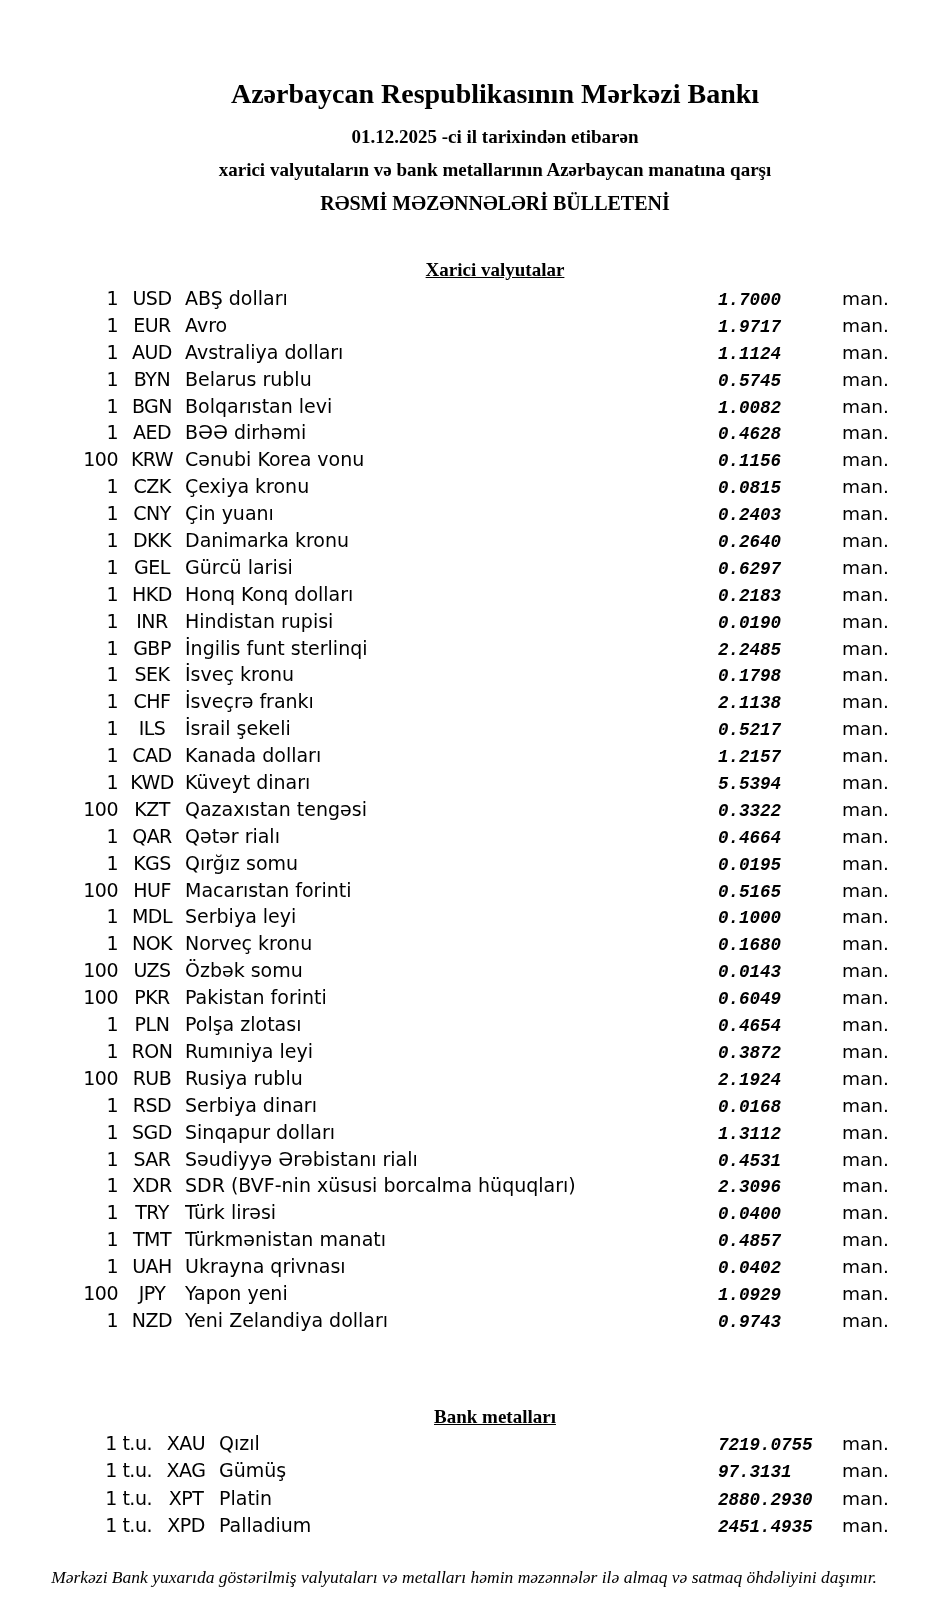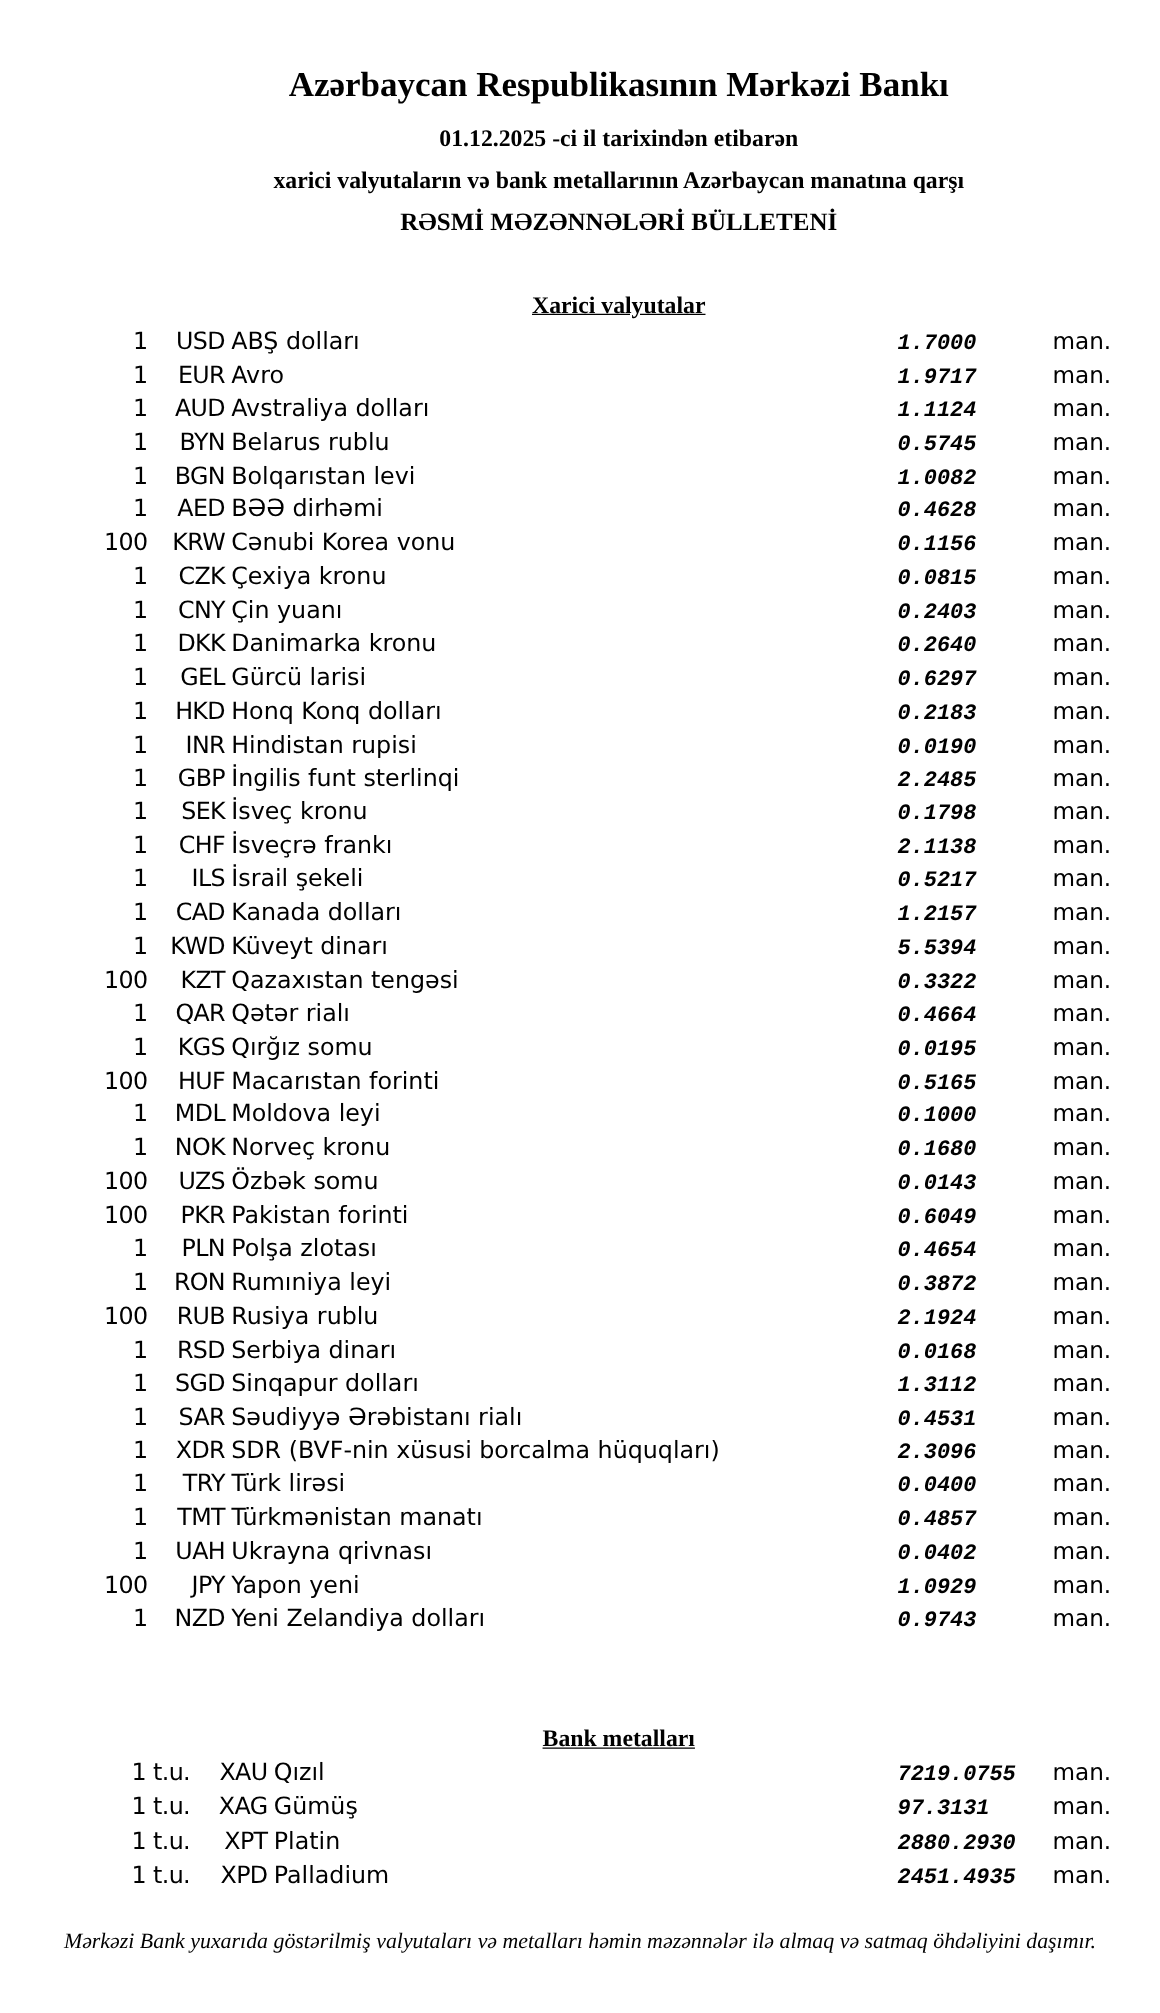--- a/index.html
+++ b/index.html
@@ -7,21 +7,21 @@
   body {
     width: 928px;
     height: 1610px;
     color: #000000;
     font-family: "DejaVu Sans", sans-serif;
     overflow: hidden;
   }
   .page { width: 928px; height: 1610px; background: #ffffff; }
 
   
-  .header { padding-top: 52px; padding-left: 62px; text-align: center; }
+  .header { padding-top: 77px; padding-left: 62px; text-align: center; }
   .bank-name {
     font-family: "Liberation Serif", serif;
     font-weight: bold;
     font-size: 28px;
     line-height: 34px;
   }
   .date-line {
     margin-top: 14px;
     font-family: "Liberation Serif", serif;
     font-weight: bold;
@@ -69,21 +69,21 @@
   .metals-table .row { height: 27.5px; line-height: 27.5px; }
   .qty {
     width: 58px;
     text-align: right;
     font-size: 19px;
     letter-spacing: -0.5px;
   }
   .code {
     width: 56px;
     margin-left: 6px;
-    text-align: right;
+    text-align: center;
     font-size: 19px;
     letter-spacing: -0.5px;
   }
   .name {
     flex: 1;
     margin-left: 5px;
     font-size: 19px;
     overflow: hidden;
   }
   .rate {
@@ -305,21 +305,21 @@
         <span class="qty">100</span>
         <span class="code">HUF</span>
         <span class="name">Macarıstan forinti</span>
         <span class="rate">0.5165</span>
         <span class="unit">man.</span>
       </div>
 
       <div class="row">
         <span class="qty">1</span>
         <span class="code">MDL</span>
-        <span class="name">Moldova leyi</span>
+        <span class="name">Serbiya leyi</span>
         <span class="rate">0.1000</span>
         <span class="unit">man.</span>
       </div>
 
       <div class="row">
         <span class="qty">1</span>
         <span class="code">NOK</span>
         <span class="name">Norveç kronu</span>
         <span class="rate">0.1680</span>
         <span class="unit">man.</span>

